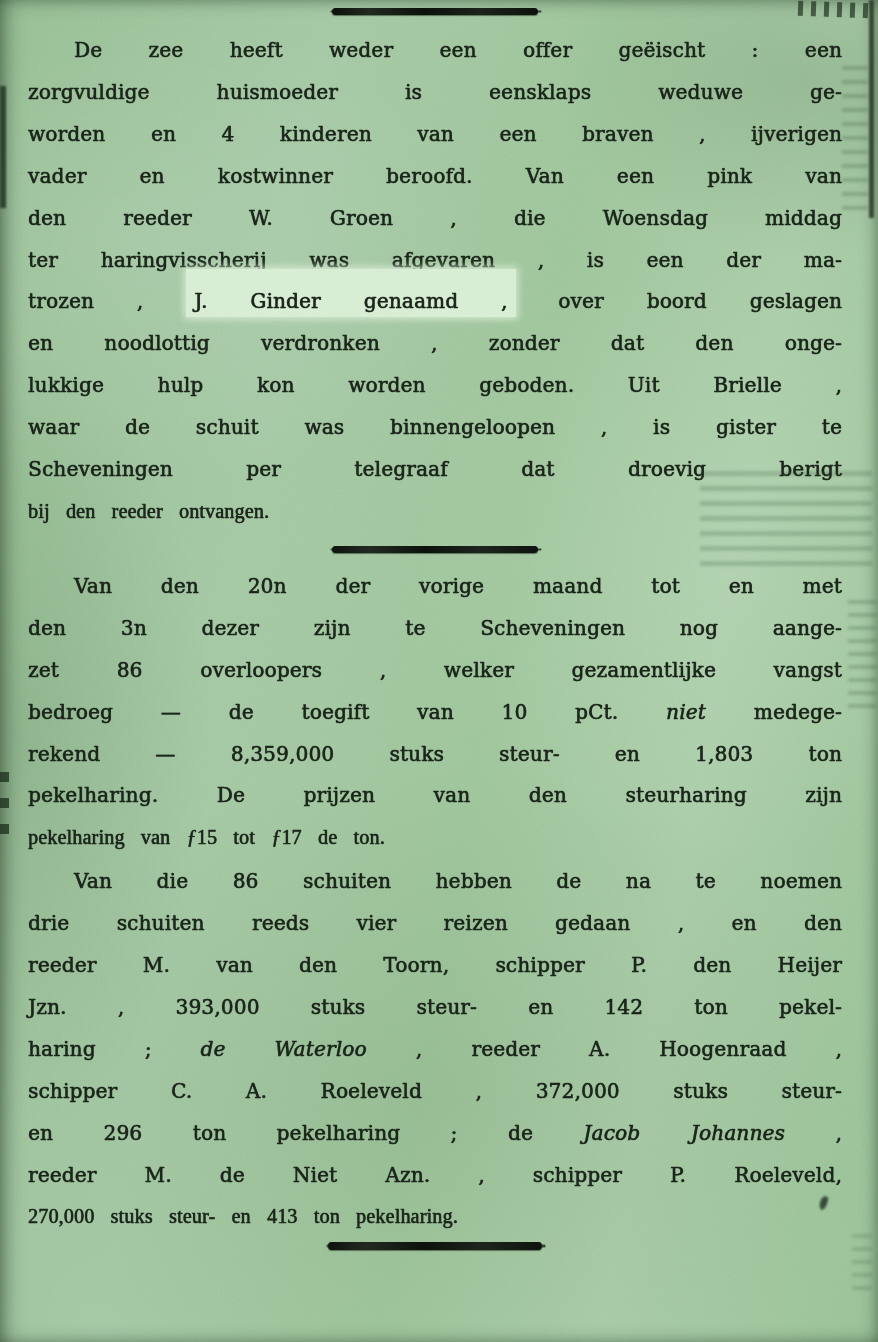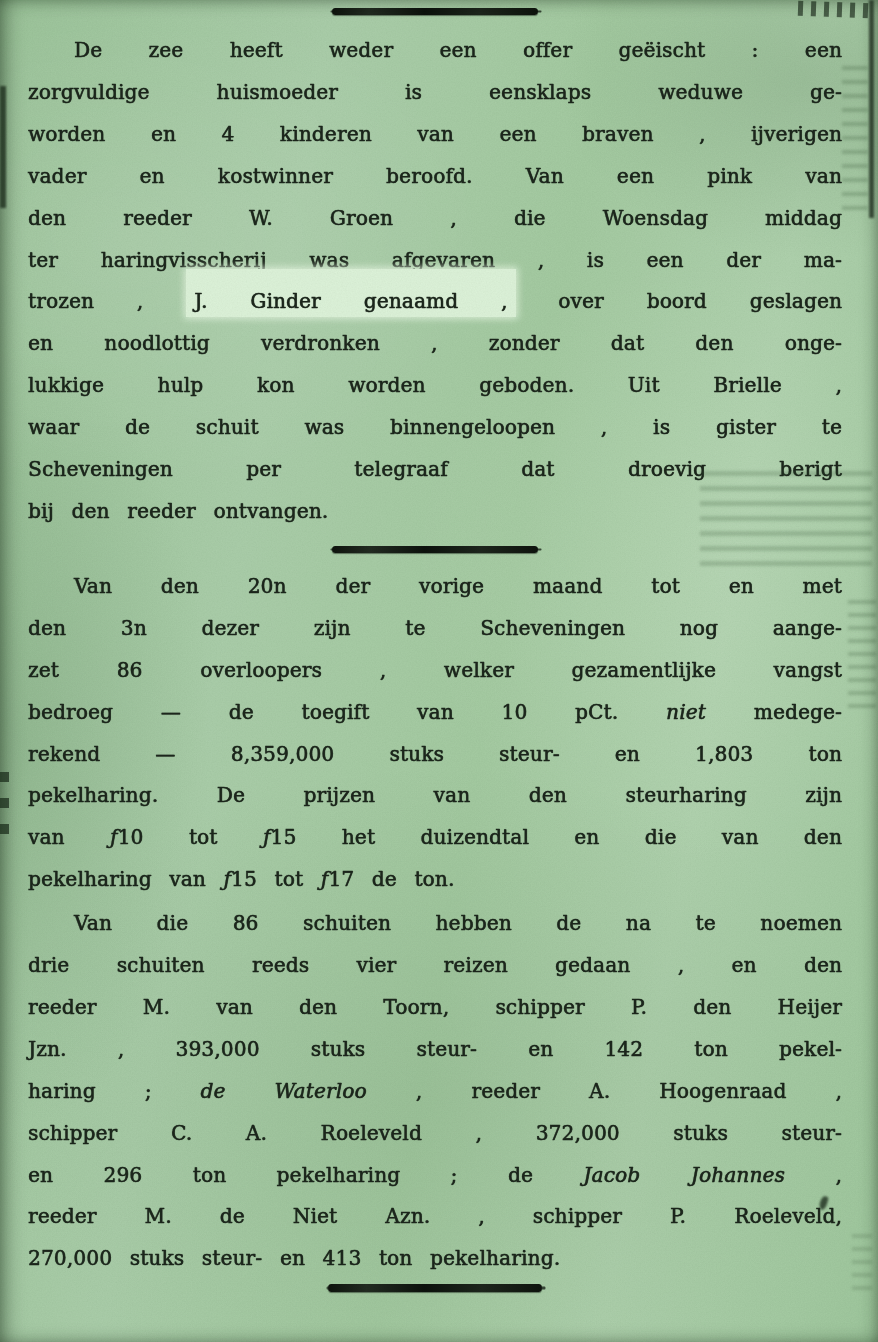--- a/index.html
+++ b/index.html
@@ -49,21 +49,21 @@
     font-size:20px;
     line-height:41.9px;
     letter-spacing:.2px;
     word-spacing:6px;
     text-align:justify;
     text-align-last:justify;
     white-space:normal;
     -webkit-text-stroke:.35px rgba(25,35,25,.85);
     text-shadow:.5px 0 0 rgba(25,35,25,.65), 0 0 1px rgba(25,35,25,.45);
   }
-  .line.last{text-align-last:left;word-spacing:11px;}
+  .line.last{text-align-last:left;word-spacing:11px;font-family:Liberation Serif, serif;}
   .para .line:first-child{text-indent:46px;}
 
   .it{font-style:italic;}
   .hl{
     background:#def3da;
     padding:20px 8px 4px;
     box-shadow:0 0 7px 2px rgba(228,246,223,.85);
   }
 
   .artifact{position:absolute;pointer-events:none;}
@@ -106,21 +106,20 @@
         <div class="line last"><span>bij den reeder ontvangen.</span></div>
       </div>
     <div class="rule rule-mid"></div>
     <div class="para para-2">
         <div class="line"><span>Van den 20n der vorige maand tot en met</span></div>
         <div class="line"><span>den 3n dezer zijn te Scheveningen nog aange-</span></div>
         <div class="line"><span>zet 86 overloopers , welker gezamentlijke vangst</span></div>
         <div class="line"><span>bedroeg — de toegift van 10 pCt. </span><span class="it">niet</span><span> medege-</span></div>
         <div class="line"><span>rekend — 8,359,000 stuks steur- en 1,803 ton</span></div>
         <div class="line"><span>pekelharing. De prijzen van den steurharing zijn</span></div>
-        <div class="line"><span>van </span><span class="it">ƒ</span><span>10 tot </span><span class="it">ƒ</span><span>15 het duizendtal en die van den</span></div>
         <div class="line last"><span>pekelharing van </span><span class="it">ƒ</span><span>15 tot </span><span class="it">ƒ</span><span>17 de ton.</span></div>
       </div>
     <div class="para para-3">
         <div class="line"><span>Van die 86 schuiten hebben de na te noemen</span></div>
         <div class="line"><span>drie schuiten reeds vier reizen gedaan , en den</span></div>
         <div class="line"><span>reeder M. van den Toorn, schipper P. den Heijer</span></div>
         <div class="line"><span>Jzn. , 393,000 stuks steur- en 142 ton pekel-</span></div>
         <div class="line"><span>haring ; </span><span class="it">de Waterloo</span><span> , reeder A. Hoogenraad ,</span></div>
         <div class="line"><span>schipper C. A. Roeleveld , 372,000 stuks steur-</span></div>
         <div class="line"><span>en 296 ton pekelharing ; de </span><span class="it">Jacob Johannes</span><span> ,</span></div>

